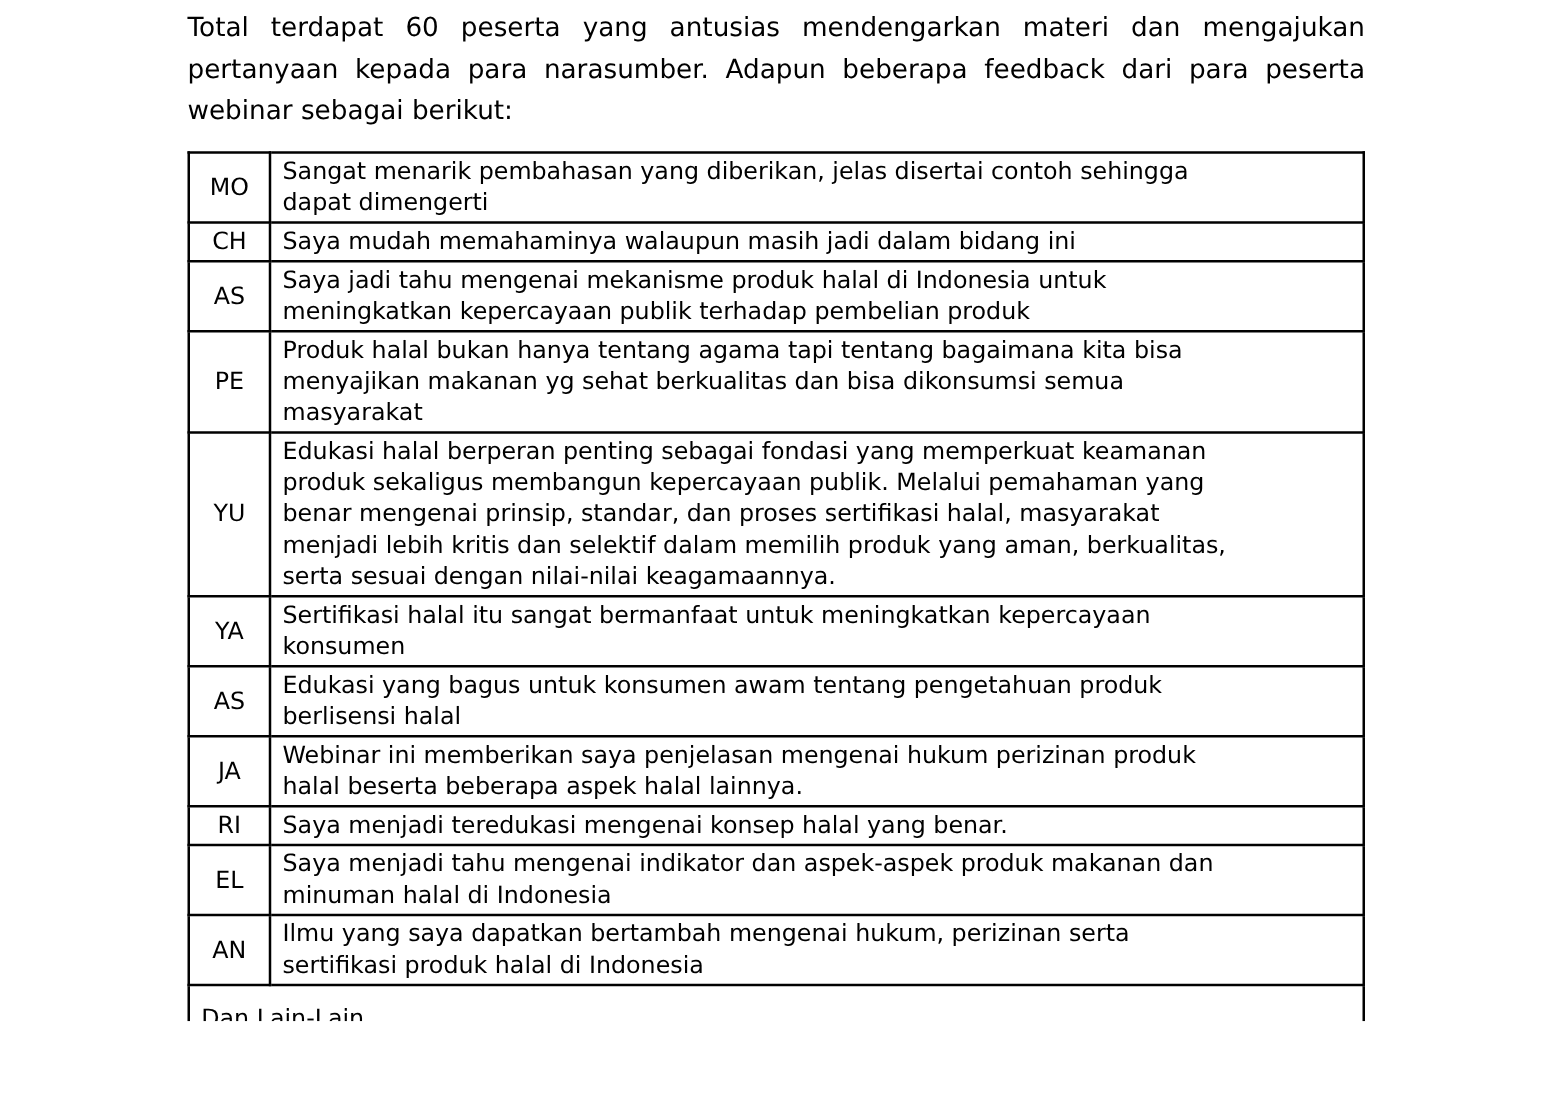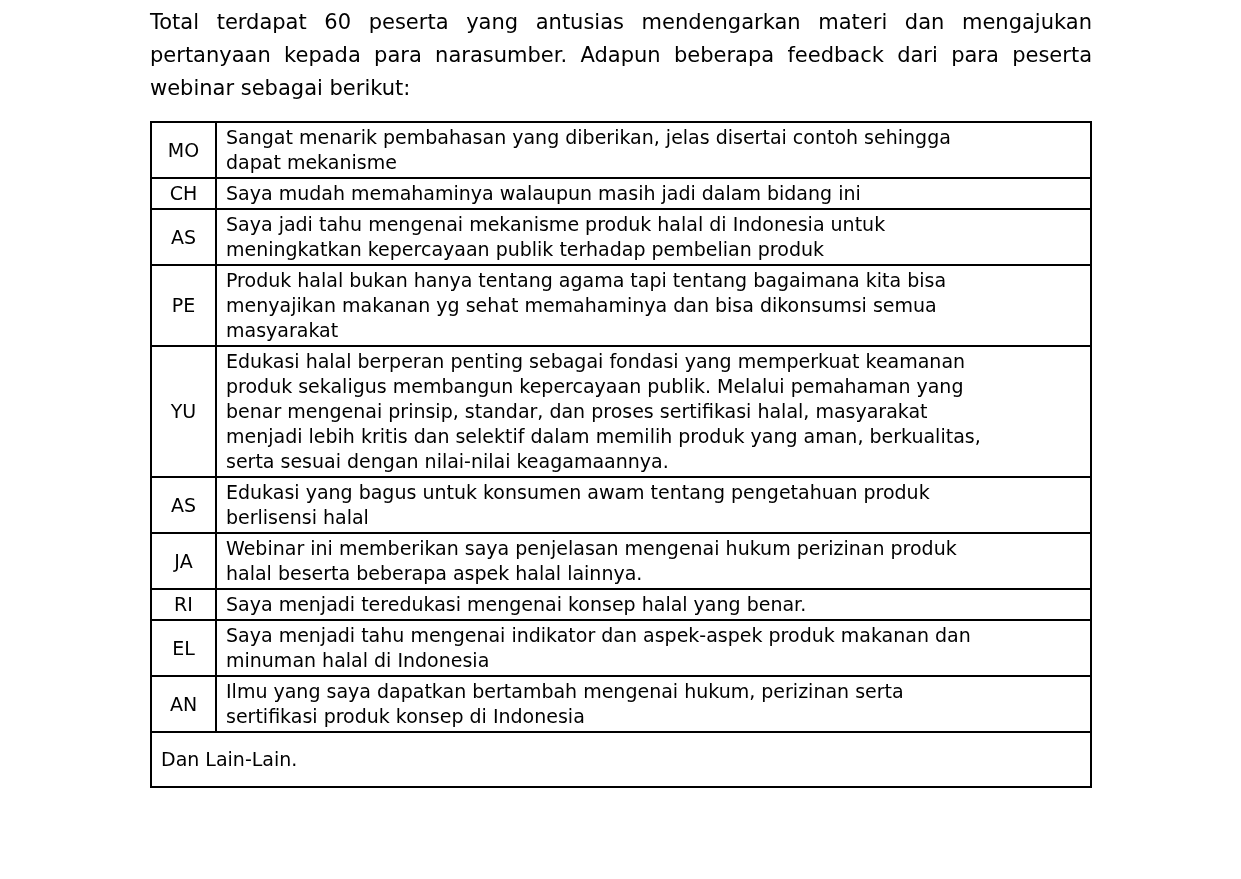--- a/index.html
+++ b/index.html
@@ -62,44 +62,49 @@
 <div class="page">
   <div class="content">
 
     <p class="intro">Total terdapat 60 peserta yang antusias mendengarkan materi dan mengajukan pertanyaan kepada para narasumber. Adapun beberapa feedback dari para peserta webinar sebagai berikut:</p>
 
     <table class="feedback">
       <tbody>
         <tr>
           <td class="initials">MO</td>
           <td class="feedback-text">Sangat menarik pembahasan yang diberikan, jelas disertai contoh sehingga
-dapat mekanisme</td>
+dapat dimengerti</td>
         </tr>
         <tr>
           <td class="initials">CH</td>
           <td class="feedback-text">Saya mudah memahaminya walaupun masih jadi dalam bidang ini</td>
         </tr>
         <tr>
           <td class="initials">AS</td>
           <td class="feedback-text">Saya jadi tahu mengenai mekanisme produk halal di Indonesia untuk
 meningkatkan kepercayaan publik terhadap pembelian produk</td>
         </tr>
         <tr>
           <td class="initials">PE</td>
           <td class="feedback-text">Produk halal bukan hanya tentang agama tapi tentang bagaimana kita bisa
-menyajikan makanan yg sehat memahaminya dan bisa dikonsumsi semua
+menyajikan makanan yg sehat berkualitas dan bisa dikonsumsi semua
 masyarakat</td>
         </tr>
         <tr>
           <td class="initials">YU</td>
           <td class="feedback-text">Edukasi halal berperan penting sebagai fondasi yang memperkuat keamanan
 produk sekaligus membangun kepercayaan publik. Melalui pemahaman yang
 benar mengenai prinsip, standar, dan proses sertifikasi halal, masyarakat
 menjadi lebih kritis dan selektif dalam memilih produk yang aman, berkualitas,
 serta sesuai dengan nilai-nilai keagamaannya.</td>
+        </tr>
+        <tr>
+          <td class="initials">YA</td>
+          <td class="feedback-text">Sertifikasi halal itu sangat bermanfaat untuk meningkatkan kepercayaan
+konsumen</td>
         </tr>
         <tr>
           <td class="initials">AS</td>
           <td class="feedback-text">Edukasi yang bagus untuk konsumen awam tentang pengetahuan produk
 berlisensi halal</td>
         </tr>
         <tr>
           <td class="initials">JA</td>
           <td class="feedback-text">Webinar ini memberikan saya penjelasan mengenai hukum perizinan produk
 halal beserta beberapa aspek halal lainnya.</td>
@@ -109,21 +114,21 @@
           <td class="feedback-text">Saya menjadi teredukasi mengenai konsep halal yang benar.</td>
         </tr>
         <tr>
           <td class="initials">EL</td>
           <td class="feedback-text">Saya menjadi tahu mengenai indikator dan aspek-aspek produk makanan dan
 minuman halal di Indonesia</td>
         </tr>
         <tr>
           <td class="initials">AN</td>
           <td class="feedback-text">Ilmu yang saya dapatkan bertambah mengenai hukum, perizinan serta
-sertifikasi produk konsep di Indonesia</td>
+sertifikasi produk halal di Indonesia</td>
         </tr>
         <tr>
           <td class="footer-cell" colspan="2">Dan Lain-Lain.</td>
         </tr>
       </tbody>
     </table>
 
   </div>
 </div>
 

